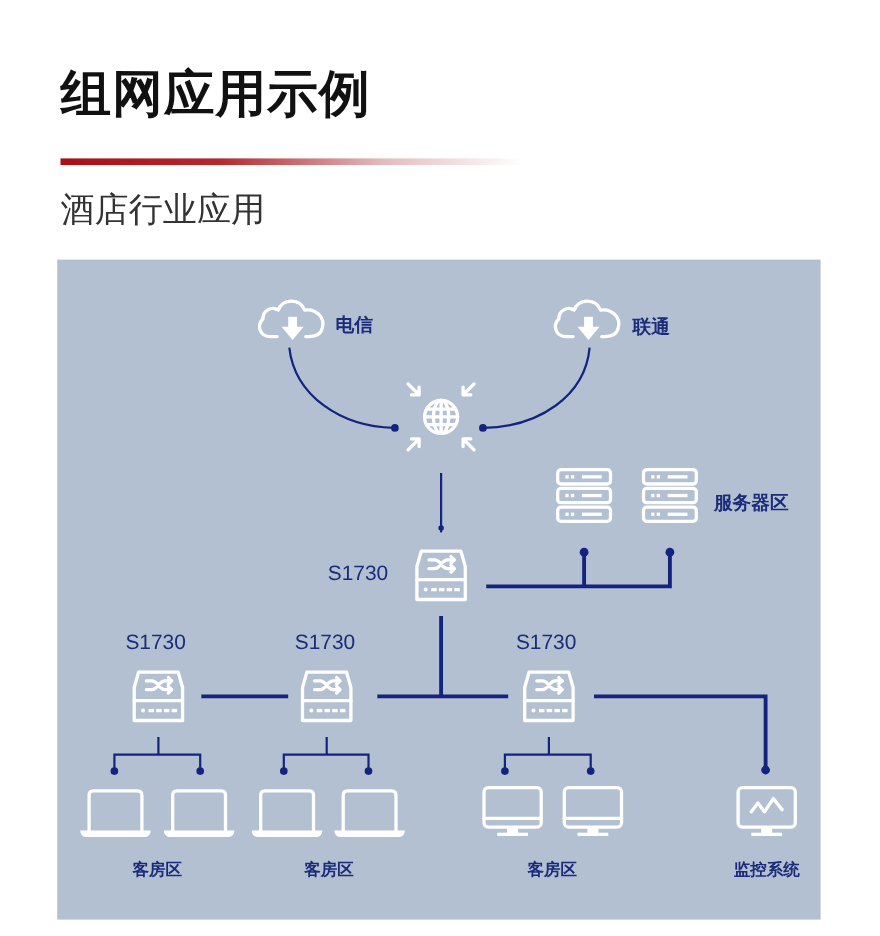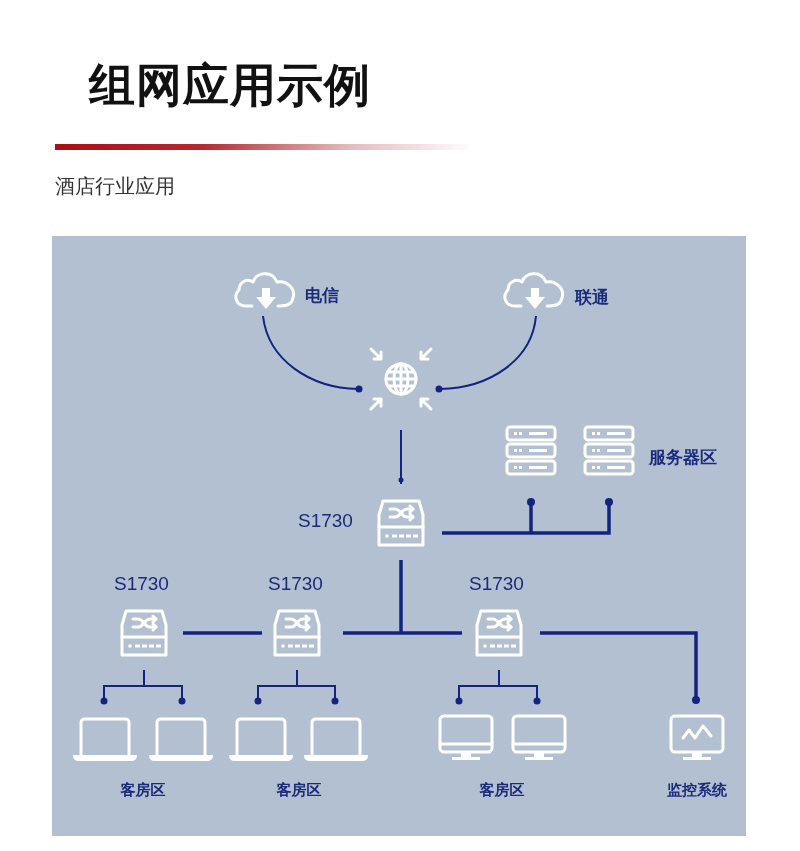--- a/index.html
+++ b/index.html
@@ -1,20 +1,20 @@
 <!DOCTYPE html>
 <html><head>
   <meta charset="utf-8">
   <style>
     html, body { margin: 0; padding: 0; background: #ffffff; }
     body { width: 800px; height: 851px; position: relative; overflow: hidden; font-family: "DejaVu Sans", "Liberation Sans", sans-serif; }
-    .title { position: absolute; left: 55px; top: 62px; font-size: 46px; font-weight: bold; color: #111111; letter-spacing: 1px; line-height: 1; margin-left: 34px; }
+    .title { position: absolute; left: 55px; top: 62px; font-size: 46px; font-weight: bold; color: #111111; letter-spacing: 1px; line-height: 1; }
     .rule { position: absolute; left: 55px; top: 144px; width: 420px; height: 6px;
       background: linear-gradient(to right, #a80f17 0%, #b32a30 35%, rgba(200,120,125,0.5) 70%, rgba(255,255,255,0) 100%); }
-    .subtitle { position: absolute; left: 55px; top: 176px; font-size: 20px; color: #333333; line-height: 1; }
+    .subtitle { position: absolute; left: 55px; top: 176px; font-size: 31px; color: #333333; line-height: 1; }
     .panel { position: absolute; left: 52px; top: 236px; width: 694px; height: 600px; background: #b3c0d1; }
     svg.diagram { position: absolute; left: 0; top: 0; width: 800px; height: 851px; }
     .lbl { font-family: "DejaVu Sans", "Liberation Sans", sans-serif; fill: #1b2a7a; font-weight: bold; }
     .model { font-family: "Liberation Sans", "DejaVu Sans", sans-serif; fill: #1b2a7a; font-size: 19px; }
     .wire { stroke: #14237f; stroke-width: 3.5; fill: none; }
     .thin { stroke: #14237f; stroke-width: 2; fill: none; }
     .ico { stroke: #ffffff; fill: none; stroke-width: 3; stroke-linejoin: round; stroke-linecap: round; }
     .icof { fill: #ffffff; }
   </style>
 </head>

